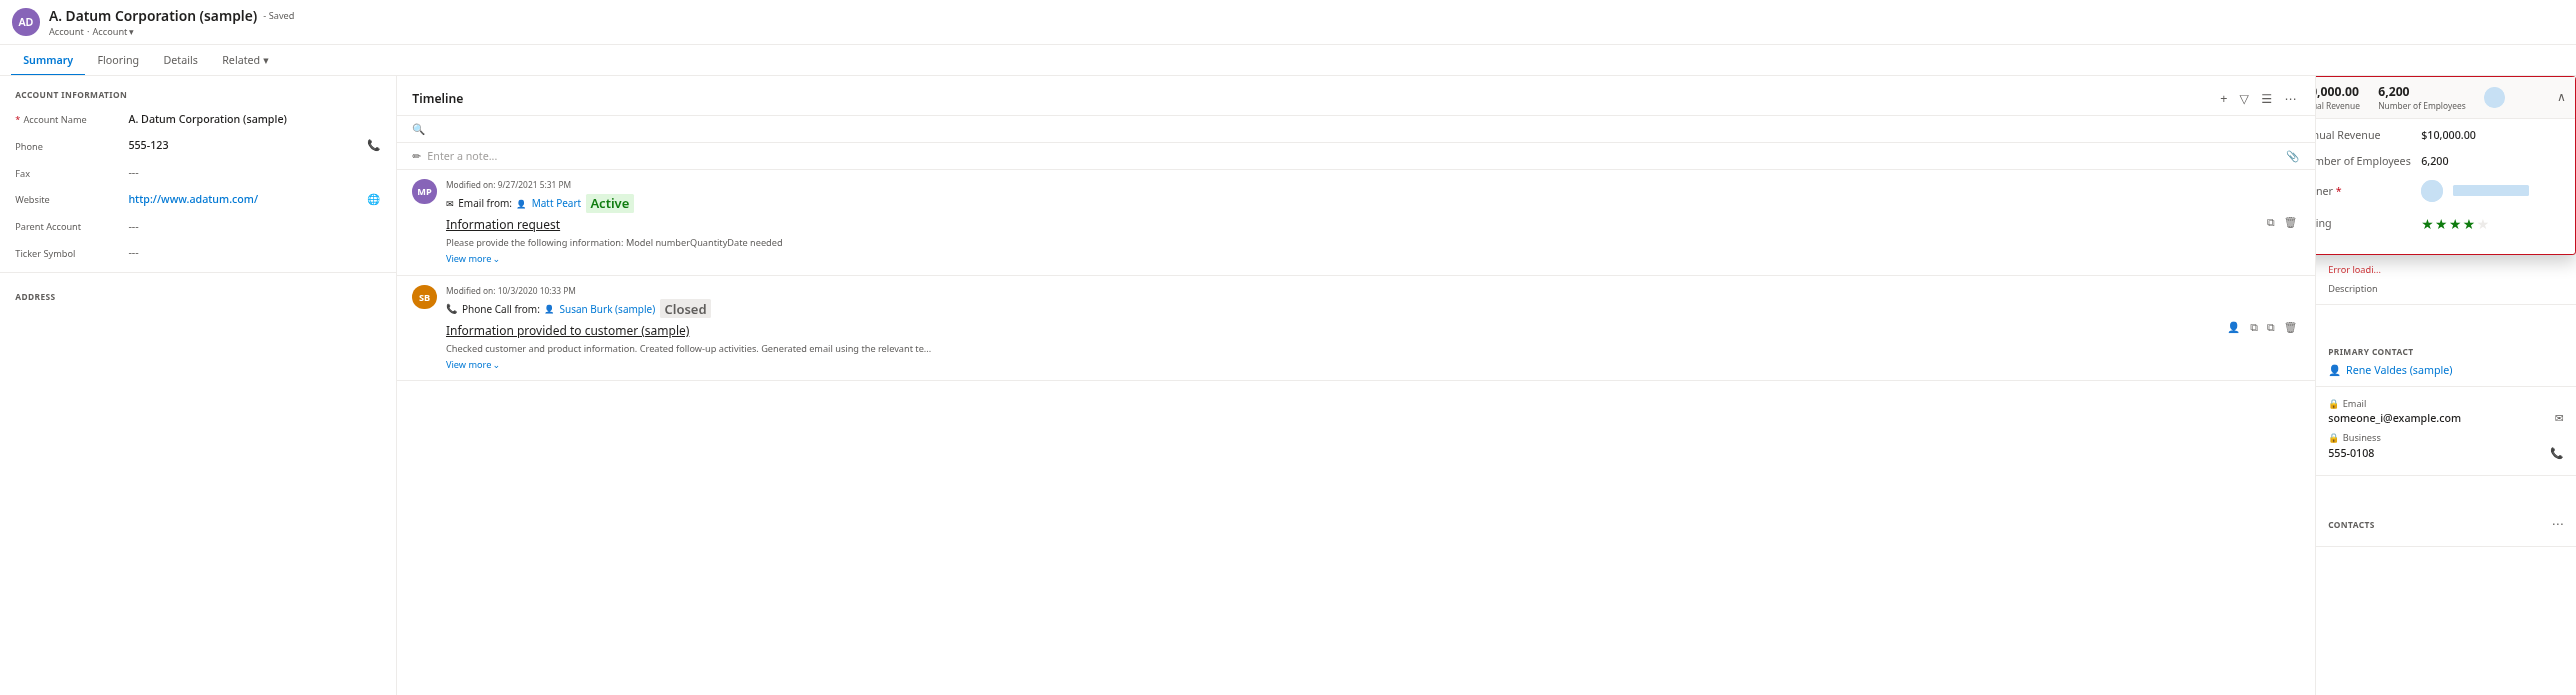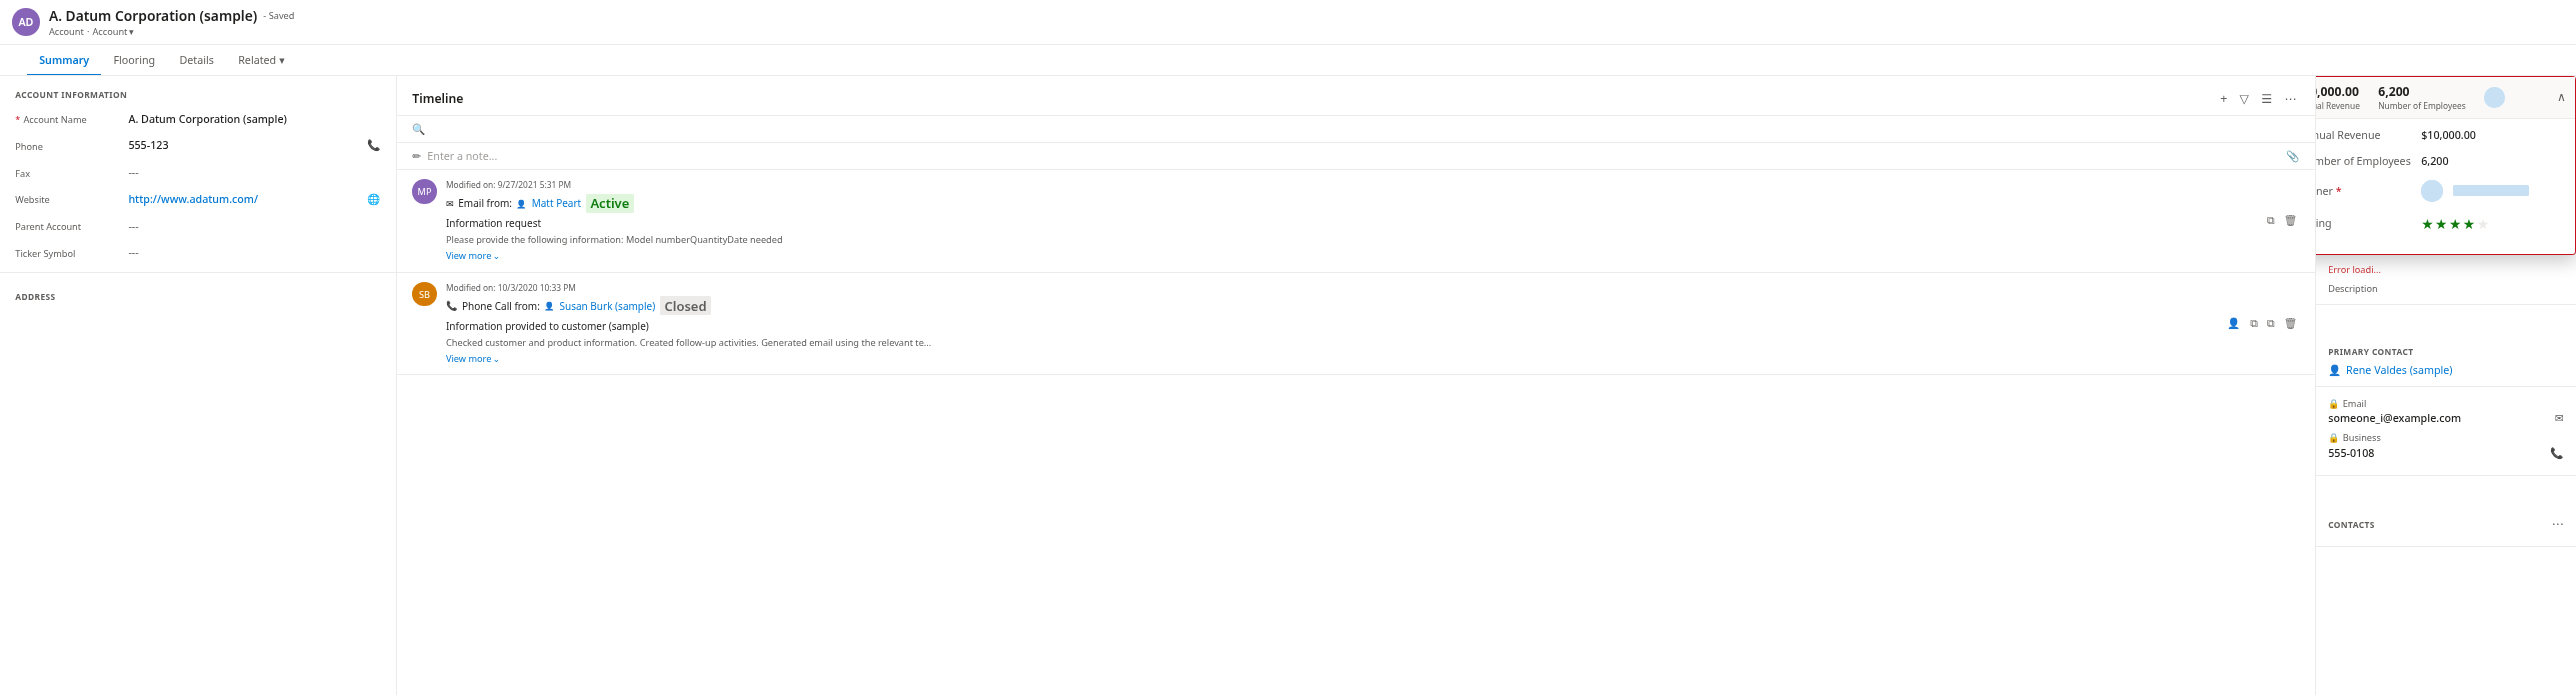--- a/index.html
+++ b/index.html
@@ -10,21 +10,21 @@
     
     .record-header { display: flex; align-items: center; padding: 6.1px 12.2px; border-bottom: 0.8px solid #edebe9; gap: 9.2px; }
     .avatar-circle { width: 27.5px; height: 27.5px; border-radius: 50%; background: #8764b8; color: #fff; display: flex; align-items: center; justify-content: center; font-weight: 600; font-size: 10.7px; flex-shrink: 0; }
     .record-title-group { display: flex; flex-direction: column; }
     .record-title { font-size: 13.8px; font-weight: 600; color: #201f1e; display: flex; align-items: center; gap: 6.1px; }
     .saved-badge { font-size: 9.2px; color: #605e5c; font-weight: 400; }
     .record-subtitle { font-size: 9.2px; color: #605e5c; display: flex; align-items: center; gap: 3.1px; }
     .record-subtitle .sep { color: #605e5c; }
 
     
-    .tabs-bar { display: flex; align-items: flex-start; padding: 0 27px; border-bottom: 0.8px solid #edebe9; background: #fff; }
+    .tabs-bar { display: flex; align-items: flex-start; padding: 0 11px; border-bottom: 0.8px solid #edebe9; background: #fff; }
     .tab { padding: 7.6px 12.2px; font-size: 10.7px; cursor: pointer; color: #605e5c; border-bottom: 1.5px solid transparent; white-space: nowrap; }
     .tab.active { color: #0078d4; border-bottom: 1.5px solid #0078d4; font-weight: 600; }
     .tab-with-chevron { display: flex; align-items: center; gap: 3.1px; }
 
     
     .main-content { display: flex; flex: 1; overflow: hidden; }
 
     
     .left-panel { width: 397px; flex-shrink: 0; border-right: 0.8px solid #edebe9; overflow-y: auto; background: #fff; }
     .section-header { font-size: 8.4px; font-weight: 700; color: #605e5c; text-transform: uppercase; letter-spacing: 0.4px; padding: 12.2px 15.3px 6.1px; }
@@ -45,30 +45,30 @@
     .search-bar { display: flex; align-items: center; gap: 6.1px; padding: 6.1px 15.3px; border-bottom: 0.8px solid #edebe9; }
     .search-bar input { border: none; outline: none; font-size: 10.7px; color: #605e5c; width: 100%; }
     .search-bar-icon { color: #605e5c; }
     .note-input-area { display: flex; align-items: center; padding: 6.1px 15.3px; border-bottom: 0.8px solid #edebe9; }
     .note-pencil { color: #605e5c; margin-right: 6.1px; }
     .note-input { flex: 1; font-size: 10.7px; color: #a19f9d; }
     .note-attach { color: #605e5c; }
 
     
     .timeline-entry { padding: 9.2px 15.3px; border-bottom: 0.8px solid #edebe9; display: flex; gap: 9.2px; }
-    .entry-avatar { width: 24.5px; height: 24.5px; border-radius: 50%; flex-shrink: 0; display: flex; align-items: center; justify-content: center; font-size: 9.2px; font-weight: 400; color: #fff; }
+    .entry-avatar { width: 24.5px; height: 24.5px; border-radius: 50%; flex-shrink: 0; display: flex; align-items: center; justify-content: center; font-size: 9.2px; font-weight: 700; color: #fff; }
     .entry-avatar.mp { background: #8764b8; }
     .entry-avatar.sb { background: #d47a00; }
     .entry-content { flex: 1; }
     .entry-date { font-size: 8.4px; color: #605e5c; margin-bottom: 3.1px; }
     .entry-title { font-size: 10px; color: #201f1e; display: flex; align-items: center; gap: 4.6px; margin-bottom: 3.1px; }
     .entry-badge { font-size: 13px; padding: 0.8px 4.6px; border-radius: 1.5px; font-weight: 600; text-align: center; }
     .entry-badge.active { background: #dff6dd; color: #107c10; }
     .entry-badge.closed { background: #edebe9; color: #605e5c; }
-    .entry-body { font-size: 10px; color: #201f1e; margin-bottom: 3.1px; }
+    .entry-body { font-size: 12px; color: #201f1e; margin-bottom: 3.1px; text-decoration: underline; }
     .entry-description { font-size: 9.2px; color: #605e5c; }
     .entry-actions { display: flex; gap: 4.6px; margin-left: auto; }
     .entry-action-btn { background: none; border: none; cursor: pointer; color: #605e5c; font-size: 10.7px; padding: 2.3px; }
     .view-more { font-size: 9.2px; color: #0078d4; cursor: pointer; display: flex; align-items: center; gap: 1px; margin-top: 3.1px; }
 
     
     .right-panel { width: 260px; flex-shrink: 0; overflow-y: auto; background: #fff; position: relative; }
     .right-section { padding: 9.2px 12.2px; border-bottom: 0.8px solid #edebe9; }
     .right-section-title { font-size: 8.4px; font-weight: 700; text-transform: uppercase; letter-spacing: 0.4px; color: #605e5c; margin-bottom: 6.1px; display: flex; align-items: center; justify-content: space-between; margin-top: 32px; }
     .contact-link { color: #0078d4; font-size: 10.7px; display: flex; align-items: center; gap: 4.6px; cursor: pointer; text-decoration: none; }

